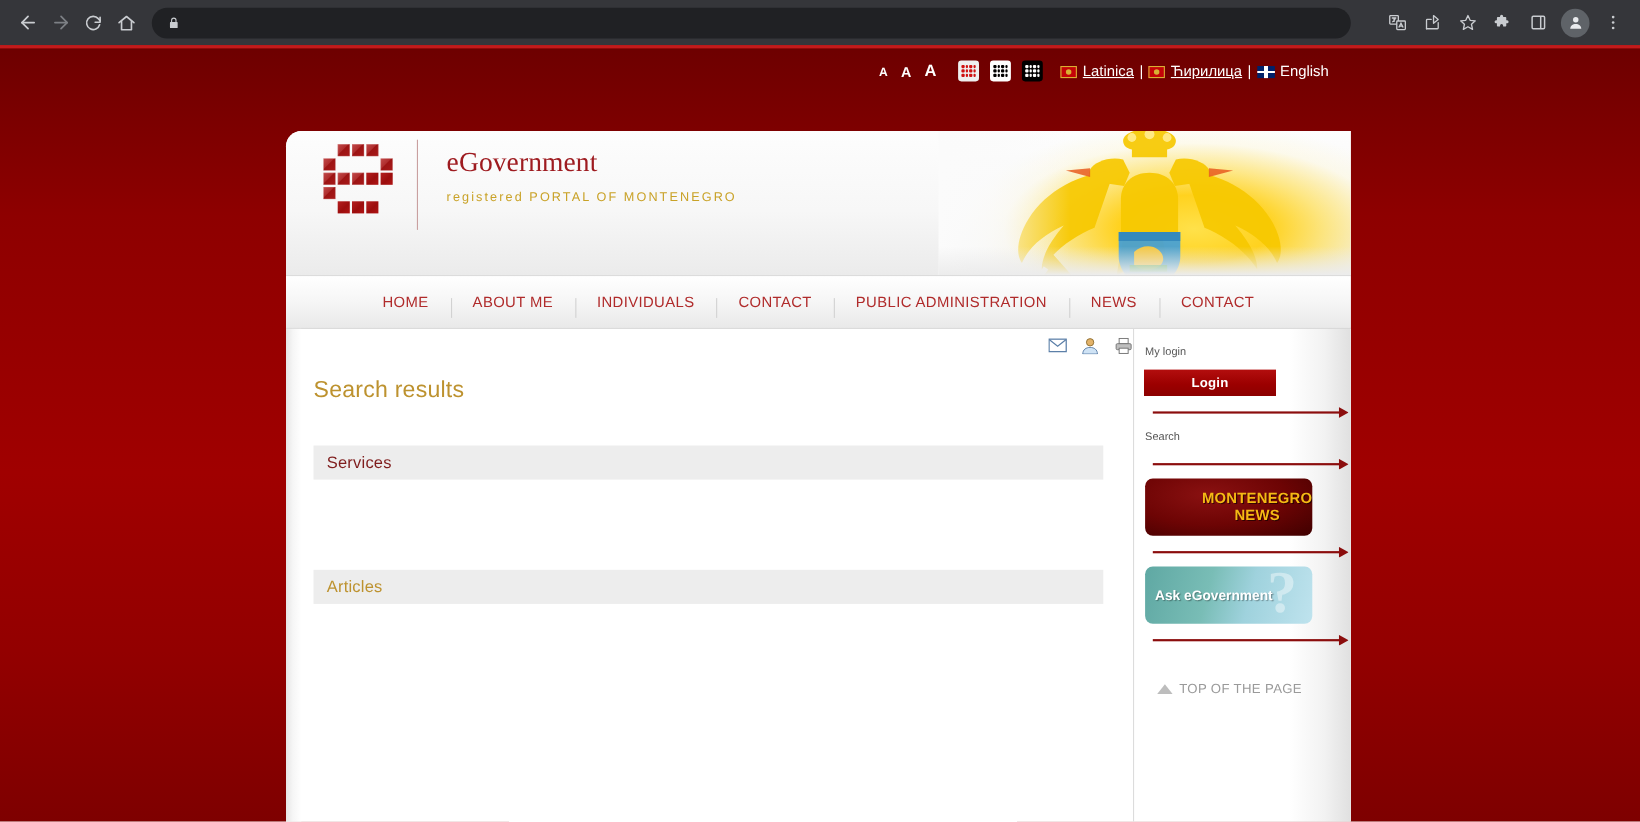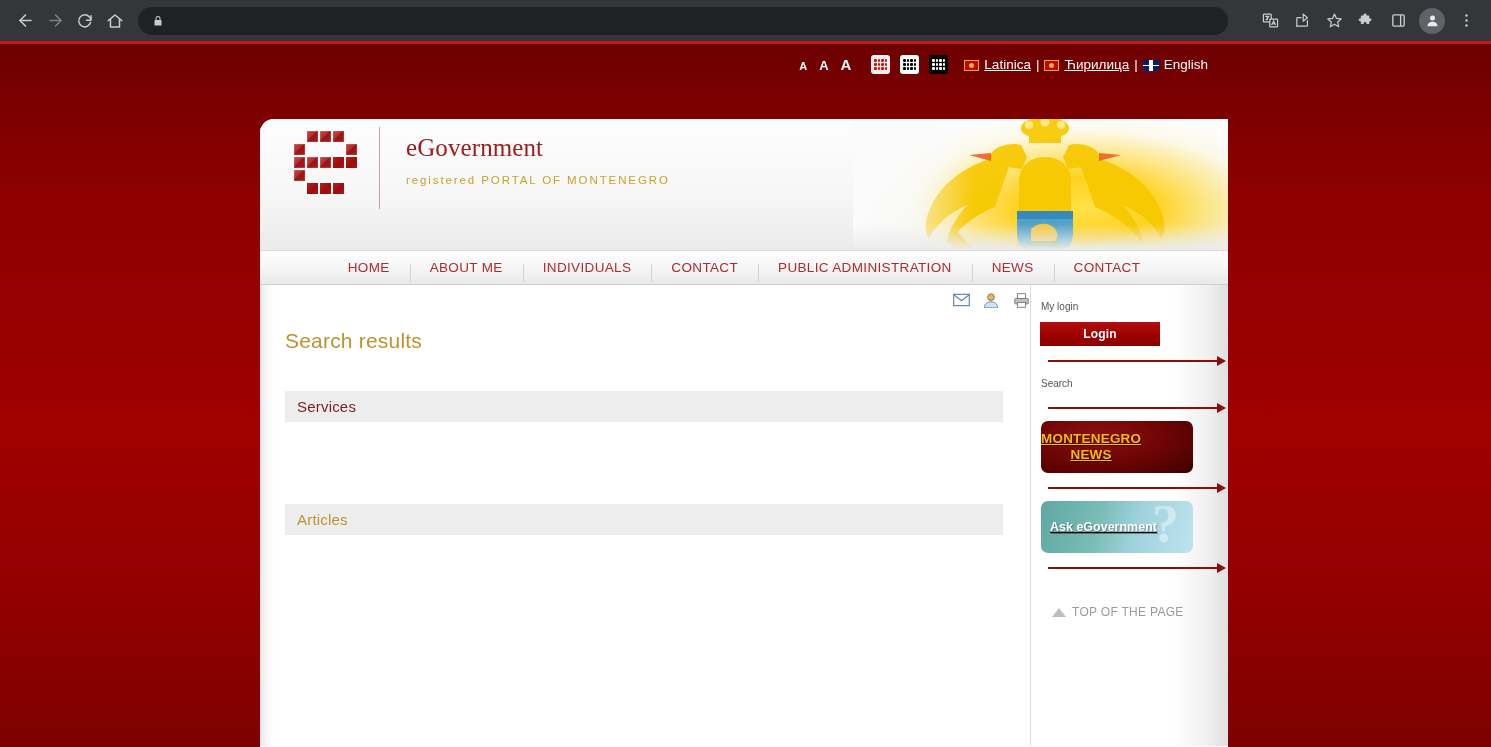--- a/index.html
+++ b/index.html
@@ -194,21 +194,21 @@
     font-size:25px; color:#9e1b20; letter-spacing:.1px; line-height:1;
   }
   #brand-sub {
     margin-top:12px;
     font-size:11.5px; color:#c9a227; letter-spacing:1.9px; line-height:1.45;
     font-weight:500;
   }
 
   
   #nav {
-    height:35px;
+    height:49px;
     background: linear-gradient(180deg,#ffffff 0%,#f6f6f6 48%,#e9e9e9 100%);
     border-top:1px solid #dcdcdc;
     border-bottom:1px solid #cfcfcf;
     display:flex; align-items:center; justify-content:center;
   }
   #nav ul { display:flex; list-style:none; align-items:center; }
   #nav li { position:relative; }
   #nav li + li::before {
     content:""; position:absolute; left:0; top:4px;
     width:1px; height:18px; background:#d2d2d2;
@@ -325,26 +325,25 @@
   #search-go {
     position:absolute; right:4px; top:1px;
     width:26px; height:24px;
     display:flex; align-items:center; justify-content:center;
     cursor:pointer;
   }
 
   .banner {
     width:152px; height:52px;
     border-radius:7px;
-    display:flex; align-items:center; justify-content:flex-start;
+    display:flex; align-items:center; justify-content:flex-end;
     margin:12px 0 14px 1px;
     text-align:center;
     overflow:hidden;
     position:relative;
-    text-decoration:underline;
   }
   #banner-news {
     background: radial-gradient(ellipse at 38% 28%, #8a1111 0%, #6d0404 52%, #3f0000 100%);
     color:#f5b914; font-weight:bold; font-size:13.5px; line-height:1.16;
     letter-spacing:.2px;
     text-shadow: 1px 1px 0 rgba(0,0,0,.55);
   }
   #banner-ask {
     background: linear-gradient(105deg,#5fa8a3 0%,#79bdb6 38%,#9fd2dd 62%,#bfe3ee 100%);
   }

